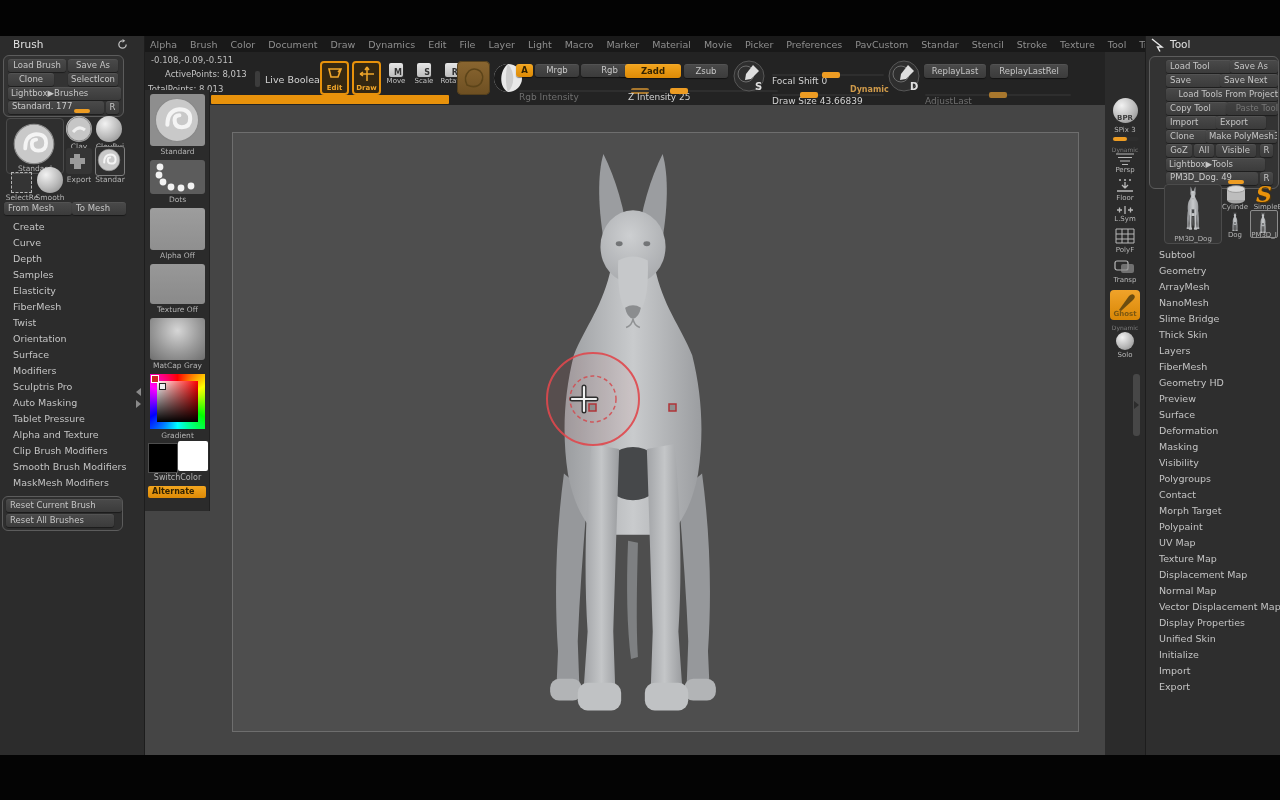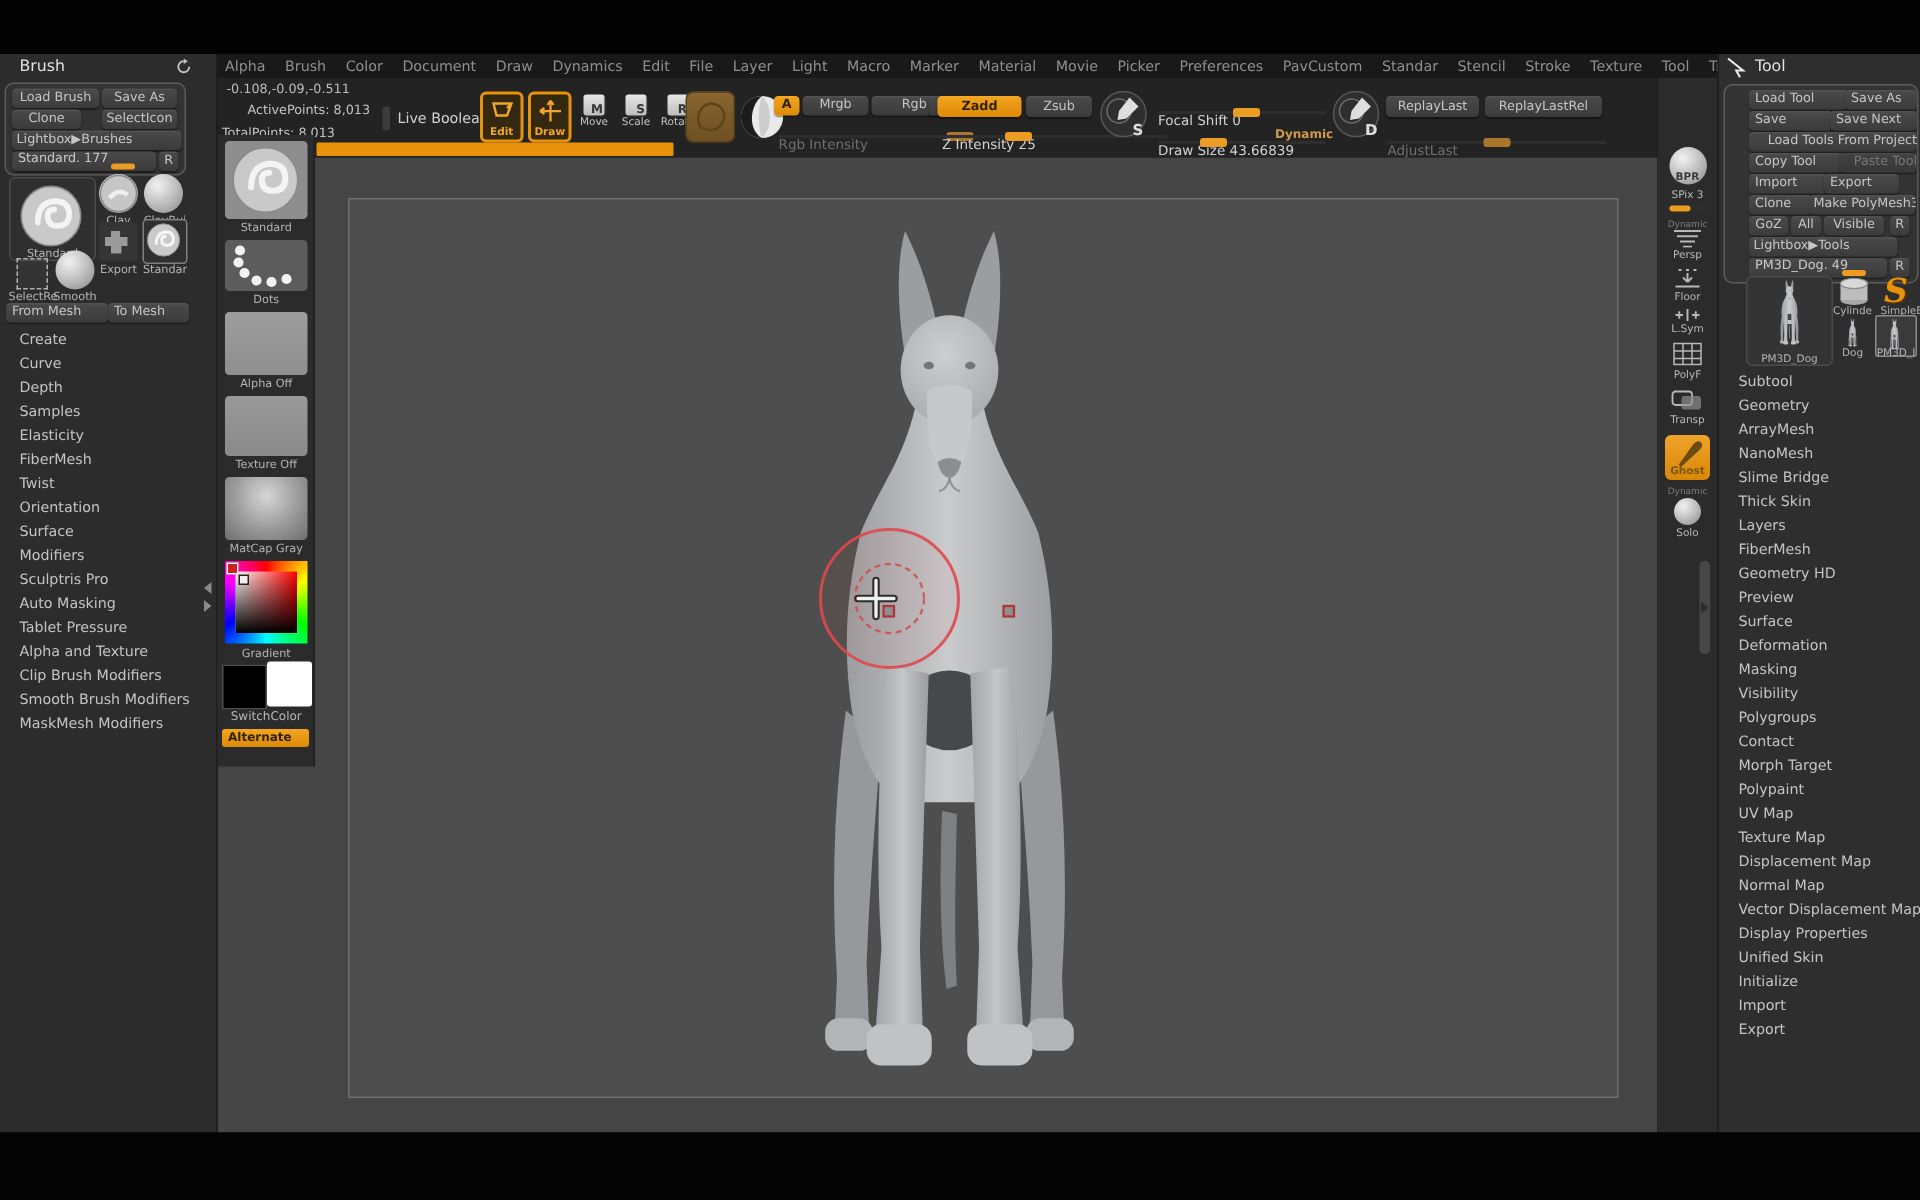--- a/index.html
+++ b/index.html
@@ -337,20 +337,24 @@
         <div class="mi">Modifiers</div>
         <div class="mi">Sculptris Pro</div>
         <div class="mi">Auto Masking</div>
         <div class="mi">Tablet Pressure</div>
         <div class="mi">Alpha and Texture</div>
         <div class="mi">Clip Brush Modifiers</div>
         <div class="mi">Smooth Brush Modifiers</div>
         <div class="mi">MaskMesh Modifiers</div>
       </div>
 
+    <div class="groupbox" style="left:2px;top:460px;width:119px;height:33px;background:#2f2f2f">
+      <div class="zb-btn" style="left:3px;top:2px;width:112px;text-align:left;padding-left:4px">Reset Current Brush</div>
+      <div class="zb-btn" style="left:3px;top:17px;width:104px;text-align:left;padding-left:4px">Reset All Brushes</div>
+    </div>
 
     <div class="abs" style="left:136px;top:352px">
       <div class="tri-l"></div>
       <div class="tri-r" style="margin-top:4px"></div>
     </div>
   </div>
 
   <div id="left-tray">
     <div class="abs" style="left:5px;top:4px;width:55px;height:52px;background:#8e8e8e;border-radius:3px">
       <svg width="48" height="48" viewBox="0 0 40 40" style="margin:2px 0 0 3px">

